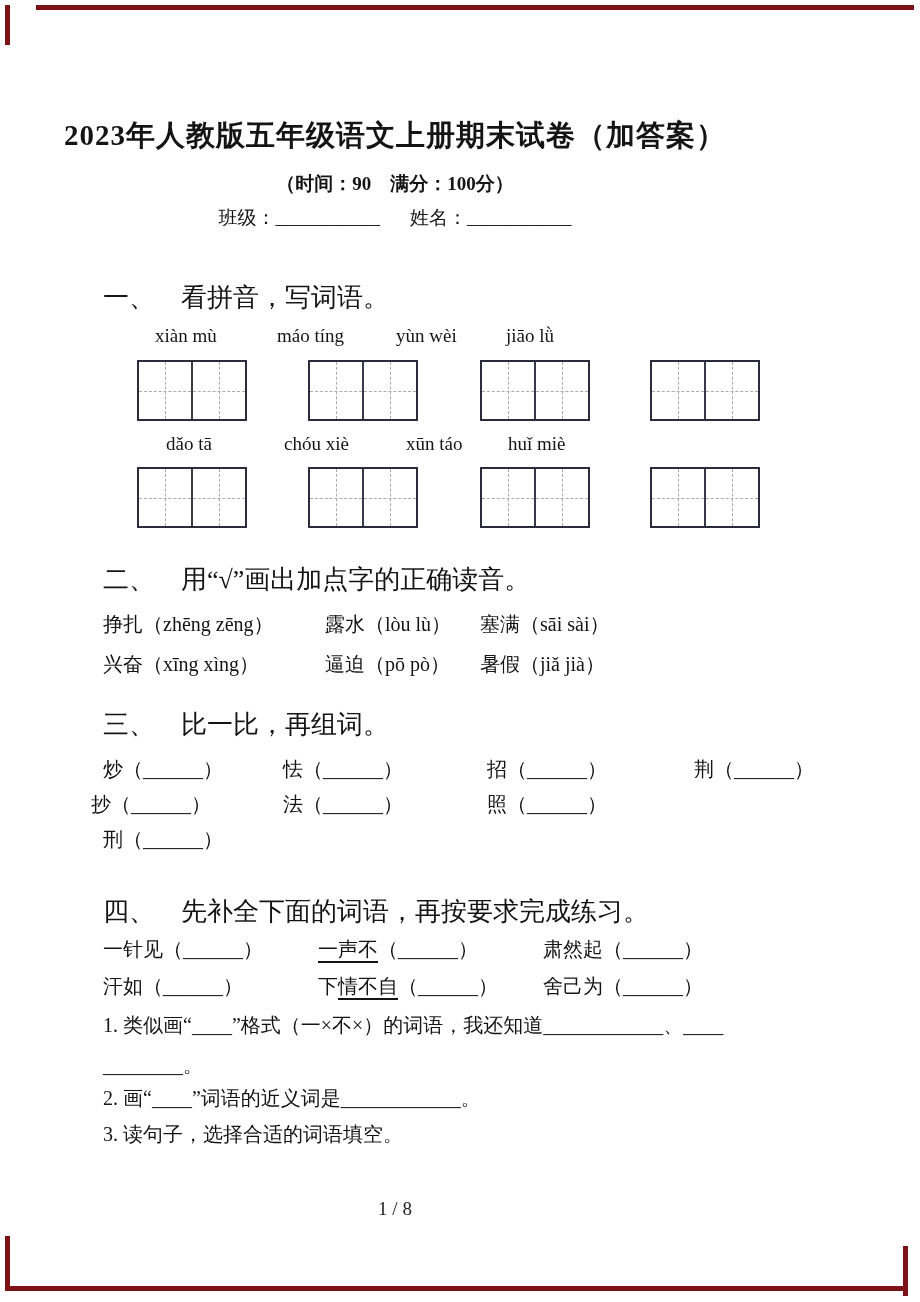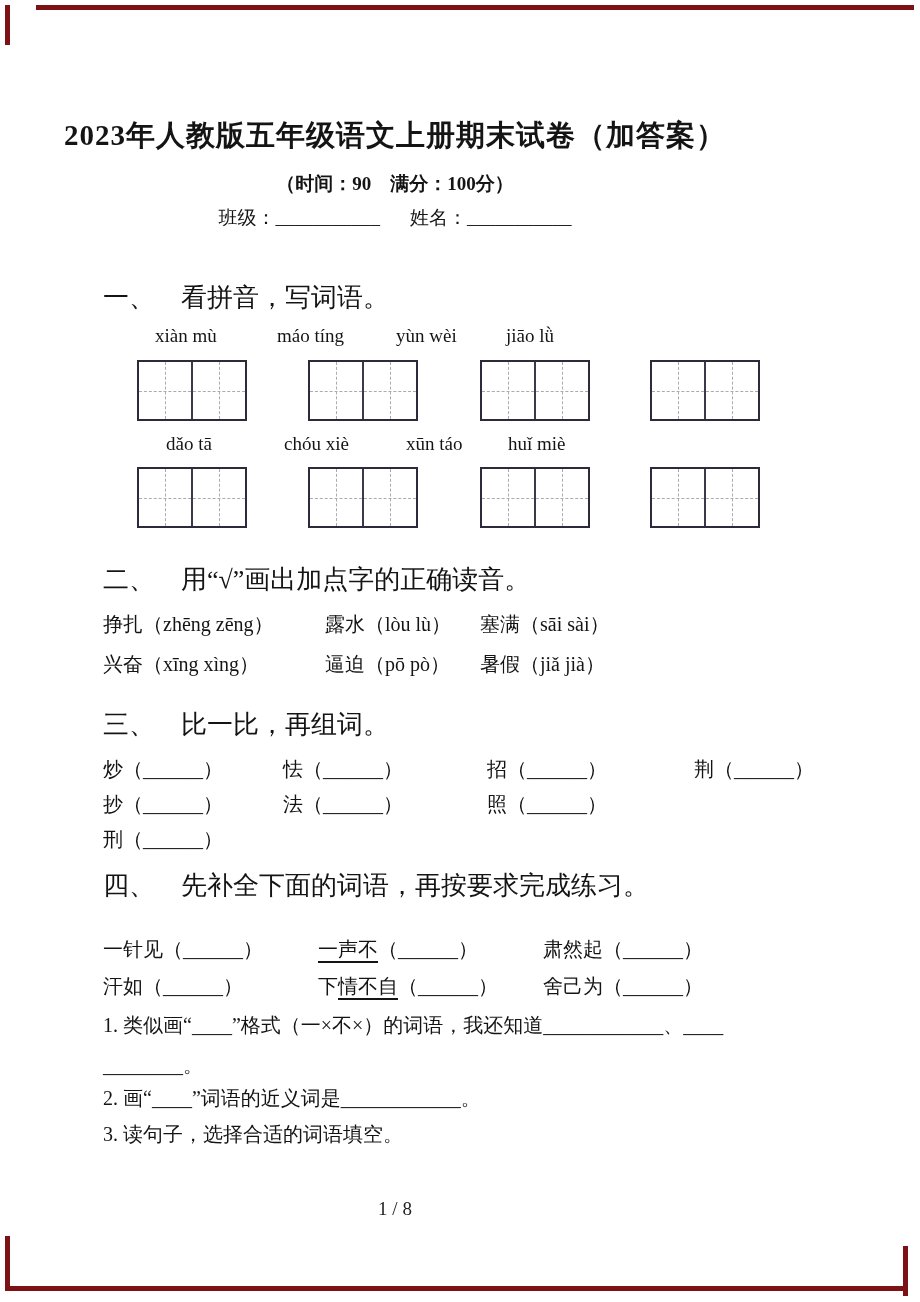--- a/index.html
+++ b/index.html
@@ -116,26 +116,26 @@
   <div class="abs body20" style="left:480px;top:611px;">塞满（sāi sài）</div>
   <div class="abs body20" style="left:103px;top:651px;">兴奋（xīng xìng）</div>
   <div class="abs body20" style="left:325px;top:651px;">逼迫（pō pò）</div>
   <div class="abs body20" style="left:480px;top:651px;">暑假（jiǎ jià）</div>
 
   <div class="abs heading" style="left:103px;top:707px;">三、　比一比，再组词。</div>
   <div class="abs body20" style="left:103px;top:756px;">炒（______）</div>
   <div class="abs body20" style="left:283px;top:756px;">怯（______）</div>
   <div class="abs body20" style="left:487px;top:756px;">招（______）</div>
   <div class="abs body20" style="left:694px;top:756px;">荆（______）</div>
-  <div class="abs body20" style="left:103px;top:791px;">抄（______）</div>
+  <div class="abs body20" style="left:91px;top:791px;">抄（______）</div>
   <div class="abs body20" style="left:283px;top:791px;">法（______）</div>
   <div class="abs body20" style="left:487px;top:791px;">照（______）</div>
   <div class="abs body20" style="left:103px;top:826px;">刑（______）</div>
 
-  <div class="abs heading" style="left:103px;top:868px;">四、　先补全下面的词语，再按要求完成练习。</div>
+  <div class="abs heading" style="left:103px;top:894px;">四、　先补全下面的词语，再按要求完成练习。</div>
 
   <div class="abs body20" style="left:103px;top:936px;">
     <span>一针见</span><span class="ul"></span><span>（______）</span>
   </div>
   <div class="abs body20" style="left:318px;top:936px;">
     <span></span><span class="ul">一声不</span><span>（______）</span>
   </div>
   <div class="abs body20" style="left:543px;top:936px;">
     <span>肃然起</span><span class="ul"></span><span>（______）</span>
   </div>

